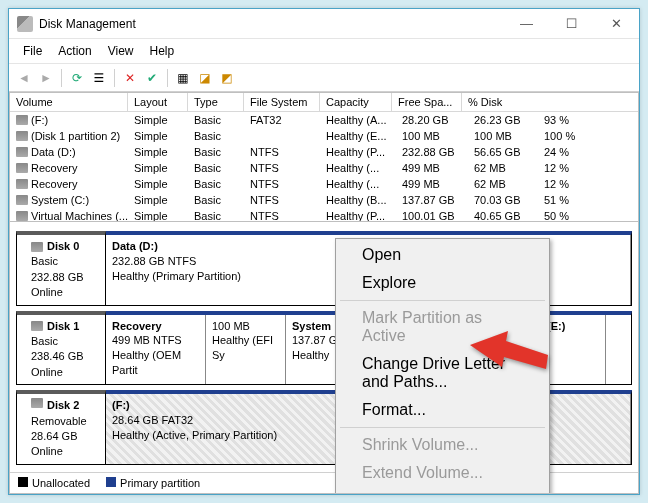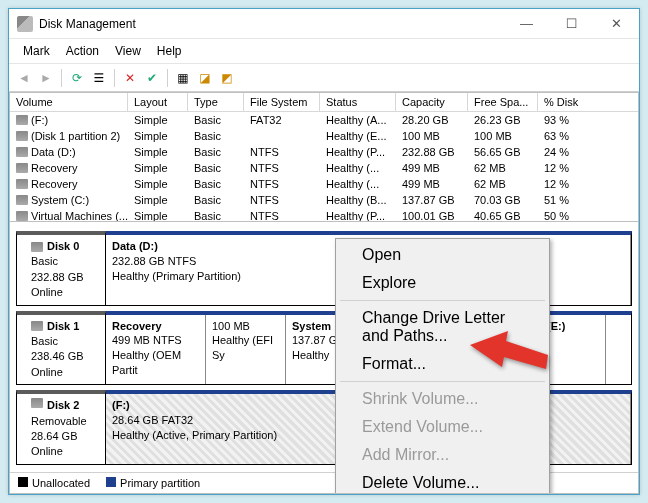--- a/index.html
+++ b/index.html
@@ -54,21 +54,21 @@
   <div class="titlebar">
     <div class="icon"></div>
     <div class="title">Disk Management</div>
     <div class="winbtns">
       <div class="winbtn">—</div>
       <div class="winbtn">☐</div>
       <div class="winbtn close">✕</div>
     </div>
   </div>
   <div class="menubar">
-    <span>Mark</span>
+    <span>File</span>
     <span>Action</span>
     <span>View</span>
     <span>Help</span>
   </div>
   <div class="toolbar">
     <div class="tb" style="color:#aaa">◄</div>
     <div class="tb" style="color:#aaa">►</div>
     <div class="sep"></div>
     <div class="tb" style="color:#2a7">⟳</div>
     <div class="tb">☰</div>
@@ -79,21 +79,20 @@
     <div class="tb">▦</div>
     <div class="tb" style="color:#c80">◪</div>
     <div class="tb" style="color:#c80">◩</div>
   </div>
   <div class="content">
     <div class="grid-header">
       <div class="gh gh0">Volume</div>
       <div class="gh gh1">Layout</div>
       <div class="gh gh2">Type</div>
       <div class="gh gh3">File System</div>
-      <div class="gh gh4">Status</div>
       <div class="gh gh5">Capacity</div>
       <div class="gh gh6">Free Spa...</div>
       <div class="gh gh7">% Disk</div>
     </div>
     <div class="grid-body" id="grid-body">
         <div class="row">
           <div class="cell c0">
             <span class="vicon"></span>
             <span>(F:)</span>
           </div>
@@ -109,21 +108,21 @@
           <div class="cell c0">
             <span class="vicon"></span>
             <span>(Disk 1 partition 2)</span>
           </div>
           <div class="cell c1">Simple</div>
           <div class="cell c2">Basic</div>
           <div class="cell c3"></div>
           <div class="cell c4">Healthy (E...</div>
           <div class="cell c5">100 MB</div>
           <div class="cell c6">100 MB</div>
-          <div class="cell c7">63 %</div>
+          <div class="cell c7">100 %</div>
         </div>
         <div class="row">
           <div class="cell c0">
             <span class="vicon"></span>
             <span>Data (D:)</span>
           </div>
           <div class="cell c1">Simple</div>
           <div class="cell c2">Basic</div>
           <div class="cell c3">NTFS</div>
           <div class="cell c4">Healthy (P...</div>
@@ -225,20 +224,21 @@
       <div class="lg">
           <div class="sw blue"></div>
           <span>Primary partition</span>
         </div>
     </div>
 
     <div class="ctxmenu" id="ctx">
         <div class="ctxitem">Open</div>
         <div class="ctxitem">Explore</div>
         <div class="ctxsep"></div>
+        <div class="ctxitem disabled">Mark Partition as Active</div>
         <div class="ctxitem">Change Drive Letter and Paths...</div>
         <div class="ctxitem">Format...</div>
         <div class="ctxsep"></div>
         <div class="ctxitem disabled">Shrink Volume...</div>
         <div class="ctxitem disabled">Extend Volume...</div>
         <div class="ctxitem disabled">Add Mirror...</div>
         <div class="ctxitem">Delete Volume...</div>
       </div>
 
     <div class="arrow">

